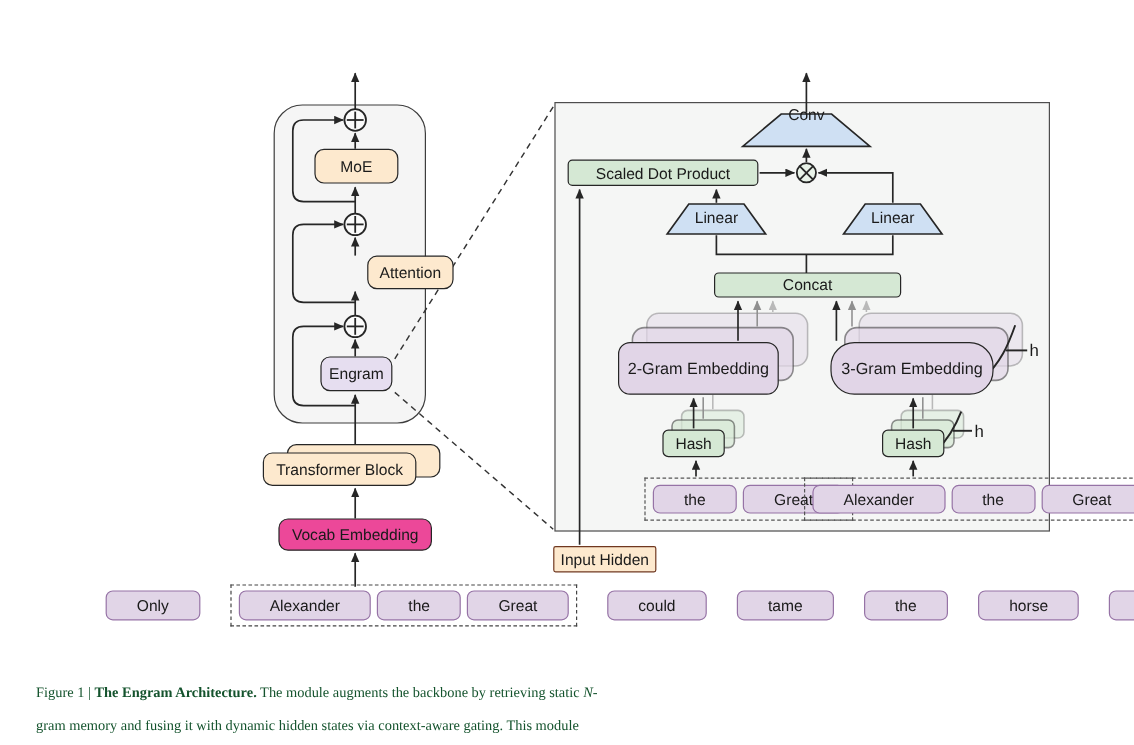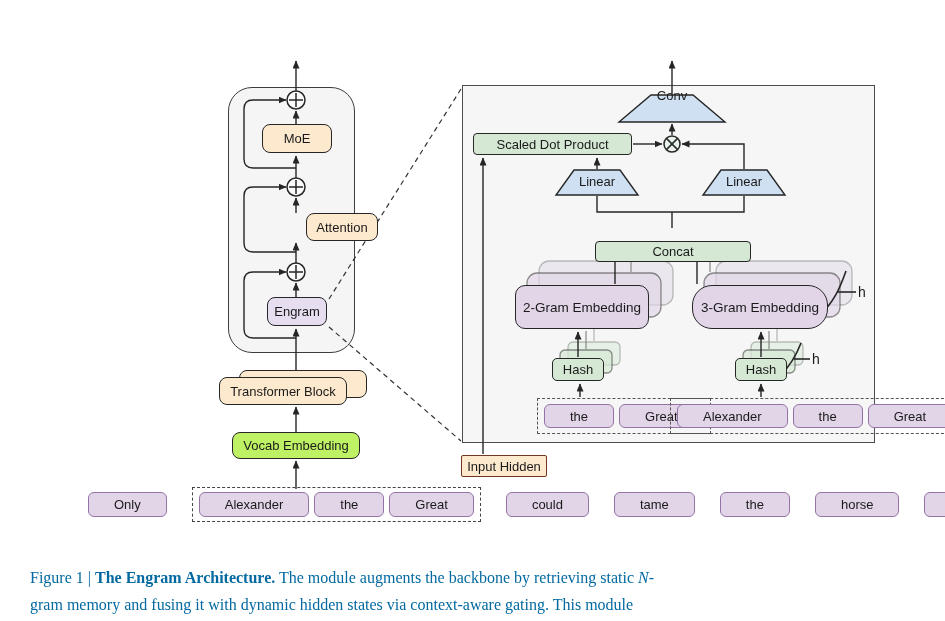--- a/index.html
+++ b/index.html
@@ -5,39 +5,39 @@
   html,body{margin:0;padding:0;background:#ffffff;}
   .stage{position:relative;width:945px;height:621px;background:#ffffff;overflow:hidden;
          font-family:"Liberation Sans",sans-serif;color:#1a1a1a;}
   .bgpanel{position:absolute;box-sizing:border-box;background:#f5f5f5;border:1.5px solid #3d3d3d;}
   .left-container{left:228px;top:87px;width:127px;height:266px;border-radius:24px;}
   .right-panel{left:462px;top:85px;width:413px;height:358px;border:1.5px solid #4d4d4d;background:#f5f6f5;}
   svg.wires{position:absolute;left:0;top:0;z-index:2;}
   .box{position:absolute;box-sizing:border-box;display:flex;align-items:center;justify-content:center;
        border:1.4px solid #262626;border-radius:8px;font-size:13px;z-index:3;white-space:nowrap;}
   .peach{background:#fde9ce;}
-  .pink{background:#bef264;}
+  .pink{background:#ec4899;}
   .purple{background:#e1d5e7;}
   .purple-soft{background:#e6def0;}
   .green{background:#d5e8d4;}
   .label-float{position:absolute;display:flex;align-items:center;justify-content:center;
        font-size:13px;z-index:4;background:transparent;border:none;}
   .token{box-sizing:border-box;display:flex;align-items:center;justify-content:center;
        height:25px;padding:0 25px;background:#e1d5e7;border:1.3px solid #9673a6;border-radius:6px;
        font-size:13px;white-space:nowrap;}
   .token-row{position:absolute;left:88px;top:487px;display:flex;align-items:center;gap:25px;z-index:3;}
   .dashed-group{display:flex;align-items:center;gap:5px;padding:4px 6px;border:1.4px dashed #444;background:transparent;}
   .panel-group{position:absolute;display:flex;align-items:center;gap:5px;padding:5px 6px;
        border:1.3px dashed #555;z-index:3;}
   .panel-group .token{height:24px;}
   .h-label{position:absolute;z-index:4;font-size:14px;color:#1a1a1a;}
   .input-hidden{left:461px;top:455px;width:86px;height:22px;background:#fde9ce;
        border:1.5px solid #703820;border-radius:2px;}
   .caption{position:absolute;left:30px;top:564px;width:908px;z-index:3;
-       font-family:"Liberation Serif",serif;font-size:16px;line-height:27px;color:#0369a1;}
+       font-family:"Liberation Serif",serif;font-size:12px;line-height:27px;color:#14532d;}
   .caption b{font-weight:bold;}
   .caption i{font-style:italic;}
 </style>
 </head>
 <body>
 
 <div class="stage">
 
   <div class="bgpanel left-container"></div>
   <div class="bgpanel right-panel"></div>
@@ -158,21 +158,21 @@
   <div class="box purple-soft" style="left:267px;top:297px;width:60px;height:29px;">Engram</div>
   <div class="box peach" style="left:239px;top:370px;width:128px;height:28px;"></div>
   <div class="box peach" style="left:219px;top:377px;width:128px;height:28px;">Transformer Block</div>
   <div class="box pink" style="left:232px;top:432px;width:128px;height:27px;">Vocab Embedding</div>
 
   <div class="label-float" style="left:640px;top:85px;width:64px;height:20px;">Conv</div>
   <div class="label-float" style="left:565px;top:171px;width:64px;height:20px;">Linear</div>
   <div class="label-float" style="left:712px;top:171px;width:64px;height:20px;">Linear</div>
 
   <div class="box green" style="left:473px;top:133px;width:159px;height:22px;border-radius:4px;">Scaled Dot Product</div>
-  <div class="box green" style="left:595px;top:227px;width:156px;height:21px;border-radius:4px;margin-top:14px;">Concat</div>
+  <div class="box green" style="left:595px;top:227px;width:156px;height:21px;border-radius:4px;">Concat</div>
   <div class="box purple" style="left:515px;top:285px;width:134px;height:44px;border-radius:10px;font-size:13.5px;">2-Gram Embedding</div>
   <div class="box purple" style="left:692px;top:285px;width:136px;height:44px;border-radius:20px;font-size:13.5px;">3-Gram Embedding</div>
   <div class="box green" style="left:552px;top:358px;width:52px;height:23px;border-radius:5px;">Hash</div>
   <div class="box green" style="left:735px;top:358px;width:52px;height:23px;border-radius:5px;">Hash</div>
 
   <div class="h-label" style="left:858px;top:284px;">h</div>
   <div class="h-label" style="left:812px;top:351px;">h</div>
 
   <div class="panel-group" style="left:537px;top:398px;">
     <div class="token">the</div>

